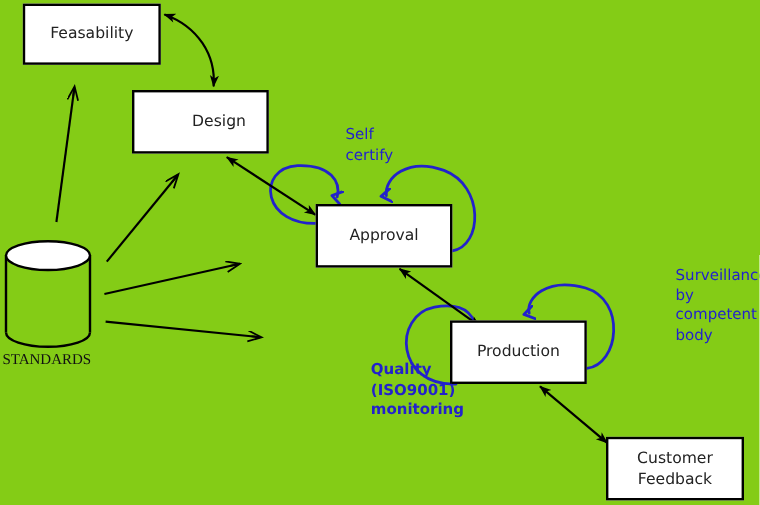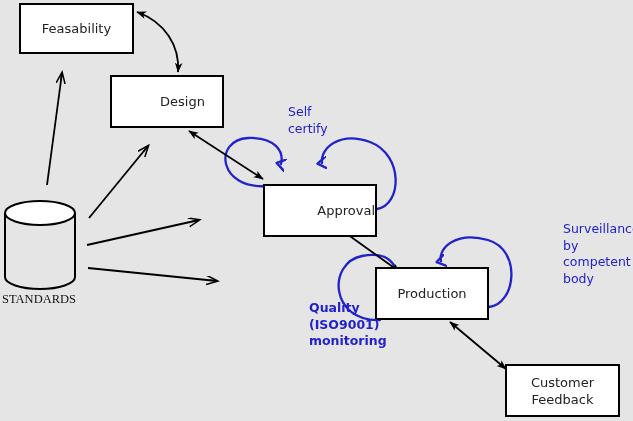--- a/index.html
+++ b/index.html
@@ -5,21 +5,21 @@
 <style>
   html, body {
     margin: 0;
     padding: 0;
     background: #ffffff;
   }
   #diagram-root {
     position: relative;
     width: 633px;
     height: 421px;
-    background: #e5e5e5;
+    background: #84cc16;
     font-family: "DejaVu Sans", sans-serif;
     overflow: hidden;
   }
   #diagram-svg {
     position: absolute;
     top: 0;
     left: 0;
     width: 633px;
     height: 421px;
   }
@@ -140,21 +140,21 @@
   </svg>
 
   <div class="node-box" style="left:19px; top:3px; width:115px; height:51px;">
     <span>Feasability</span>
   </div>
 
   <div class="node-box" style="left:110px; top:75px; width:114px; height:53px;padding-left:31px;">
     <span>Design</span>
   </div>
 
-  <div class="node-box" style="left:263px; top:184px; width:114px; height:53px;justify-content:flex-end;">
+  <div class="node-box" style="left:263px; top:170px; width:114px; height:53px;">
     <span>Approval</span>
   </div>
 
   <div class="node-box" style="left:375px; top:267px; width:114px; height:53px;text-align:center;">
     <span>Production</span>
   </div>
 
   <div class="node-box" style="left:505px; top:364px; width:115px; height:53px;">
     <span style="white-space:pre-line;">Customer
 Feedback</span>

